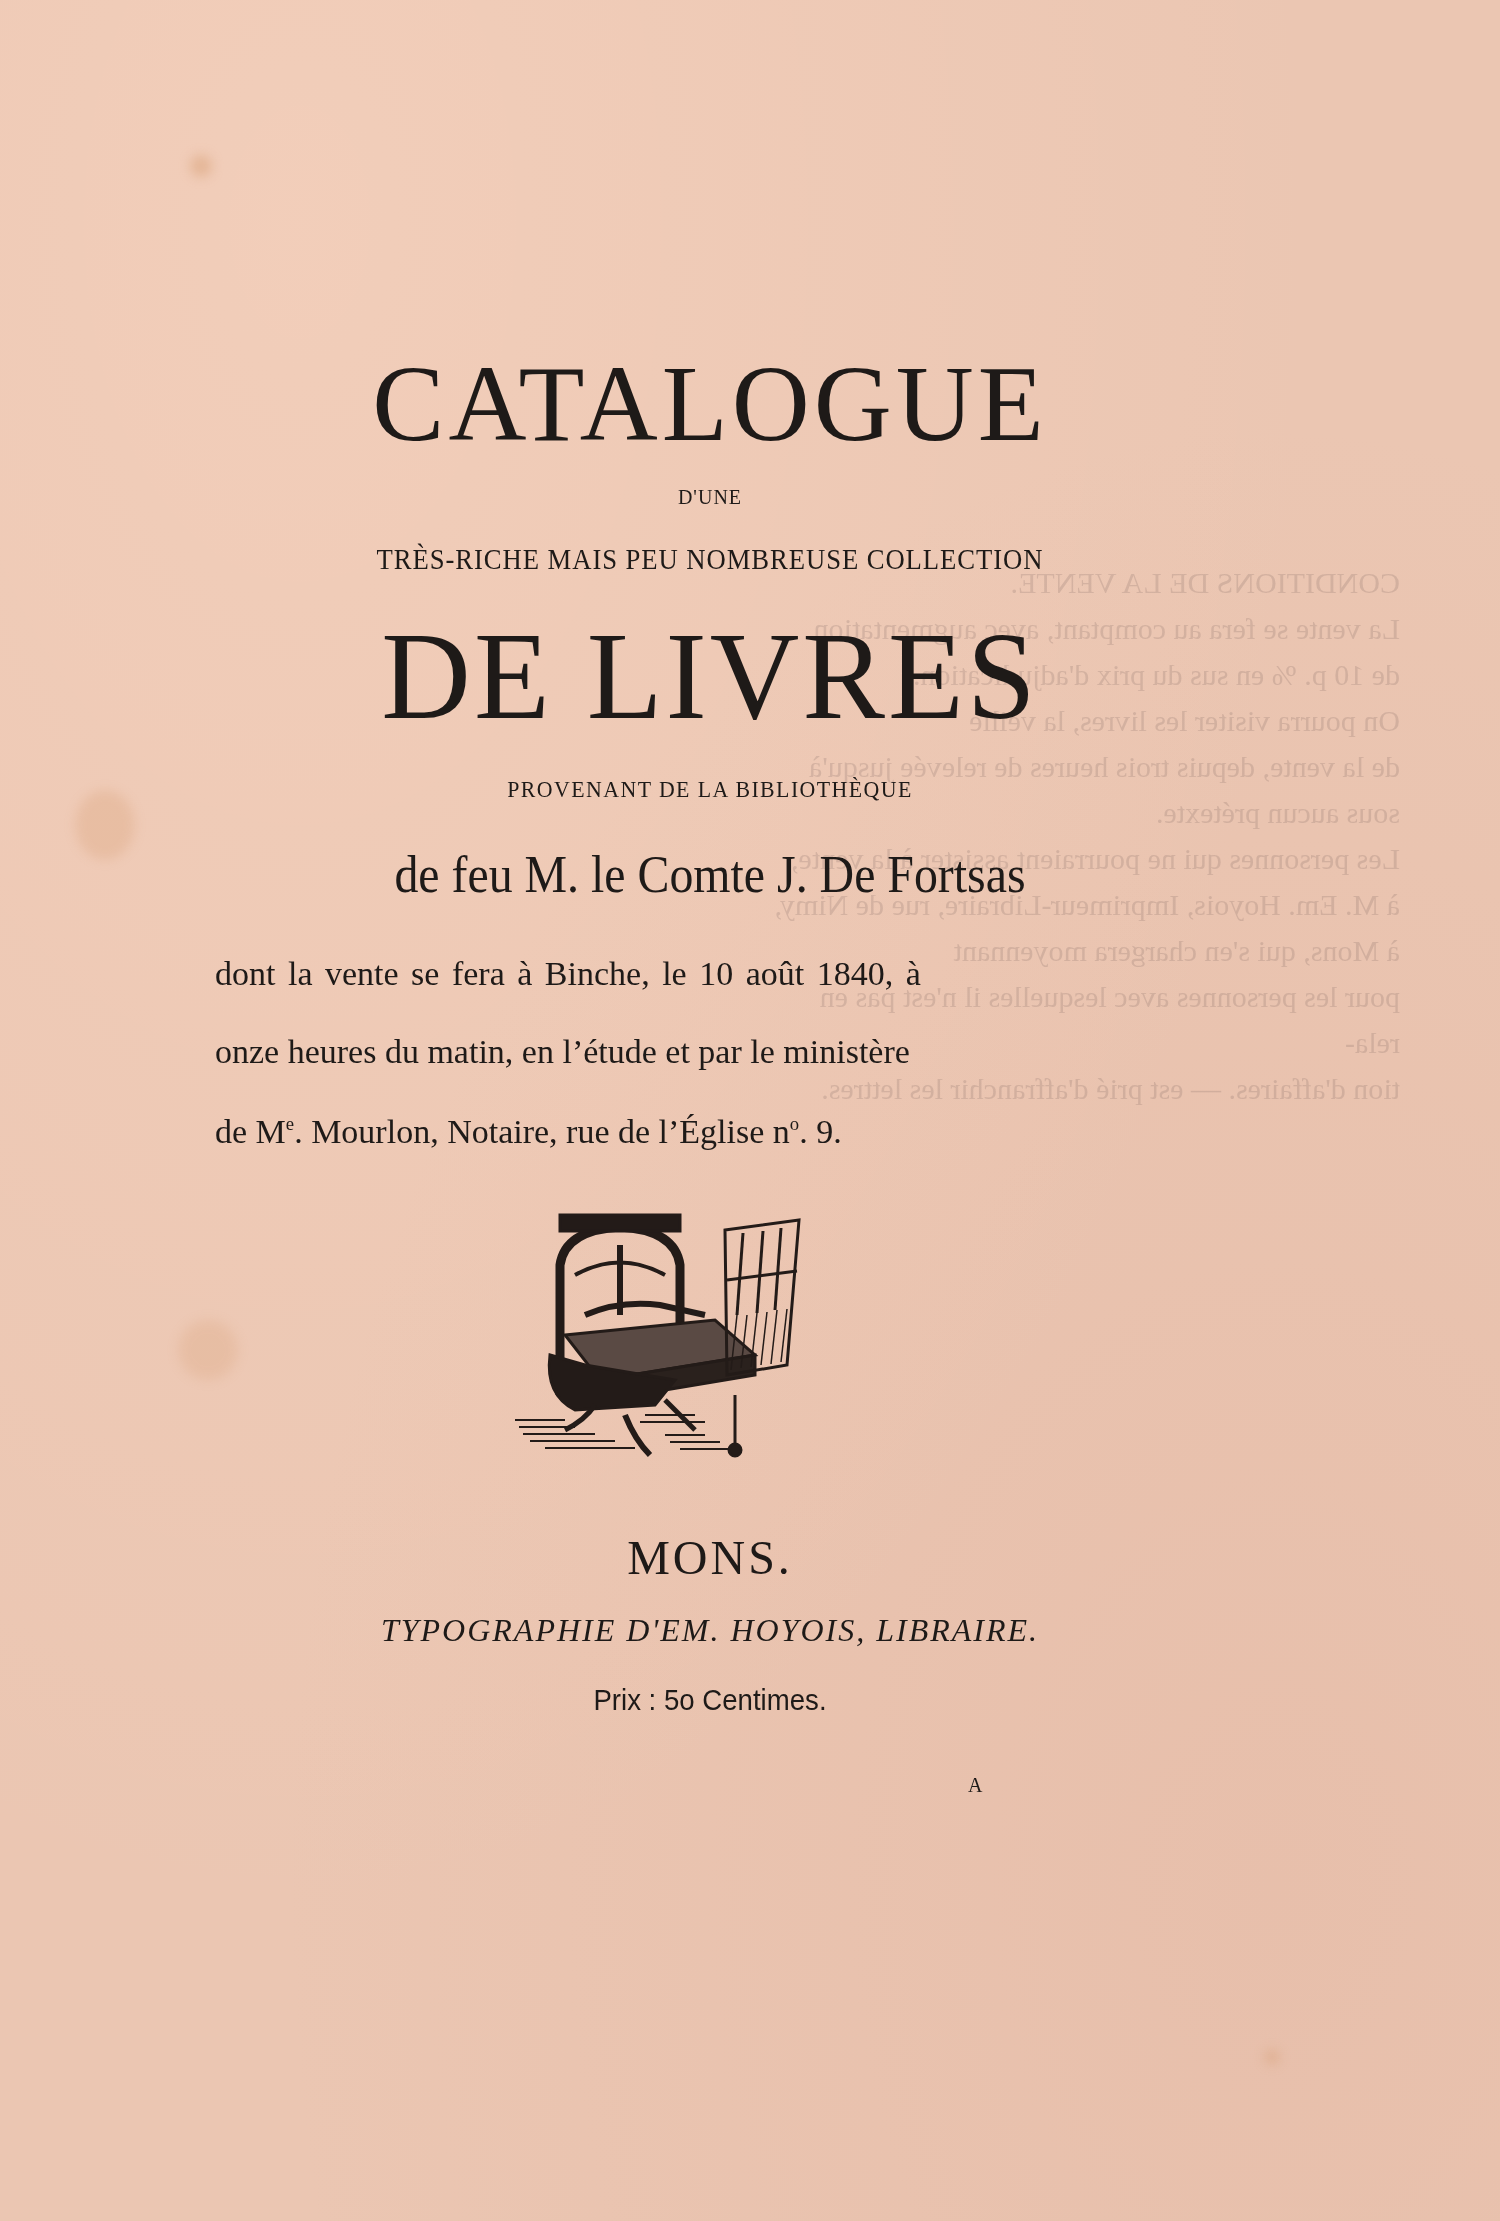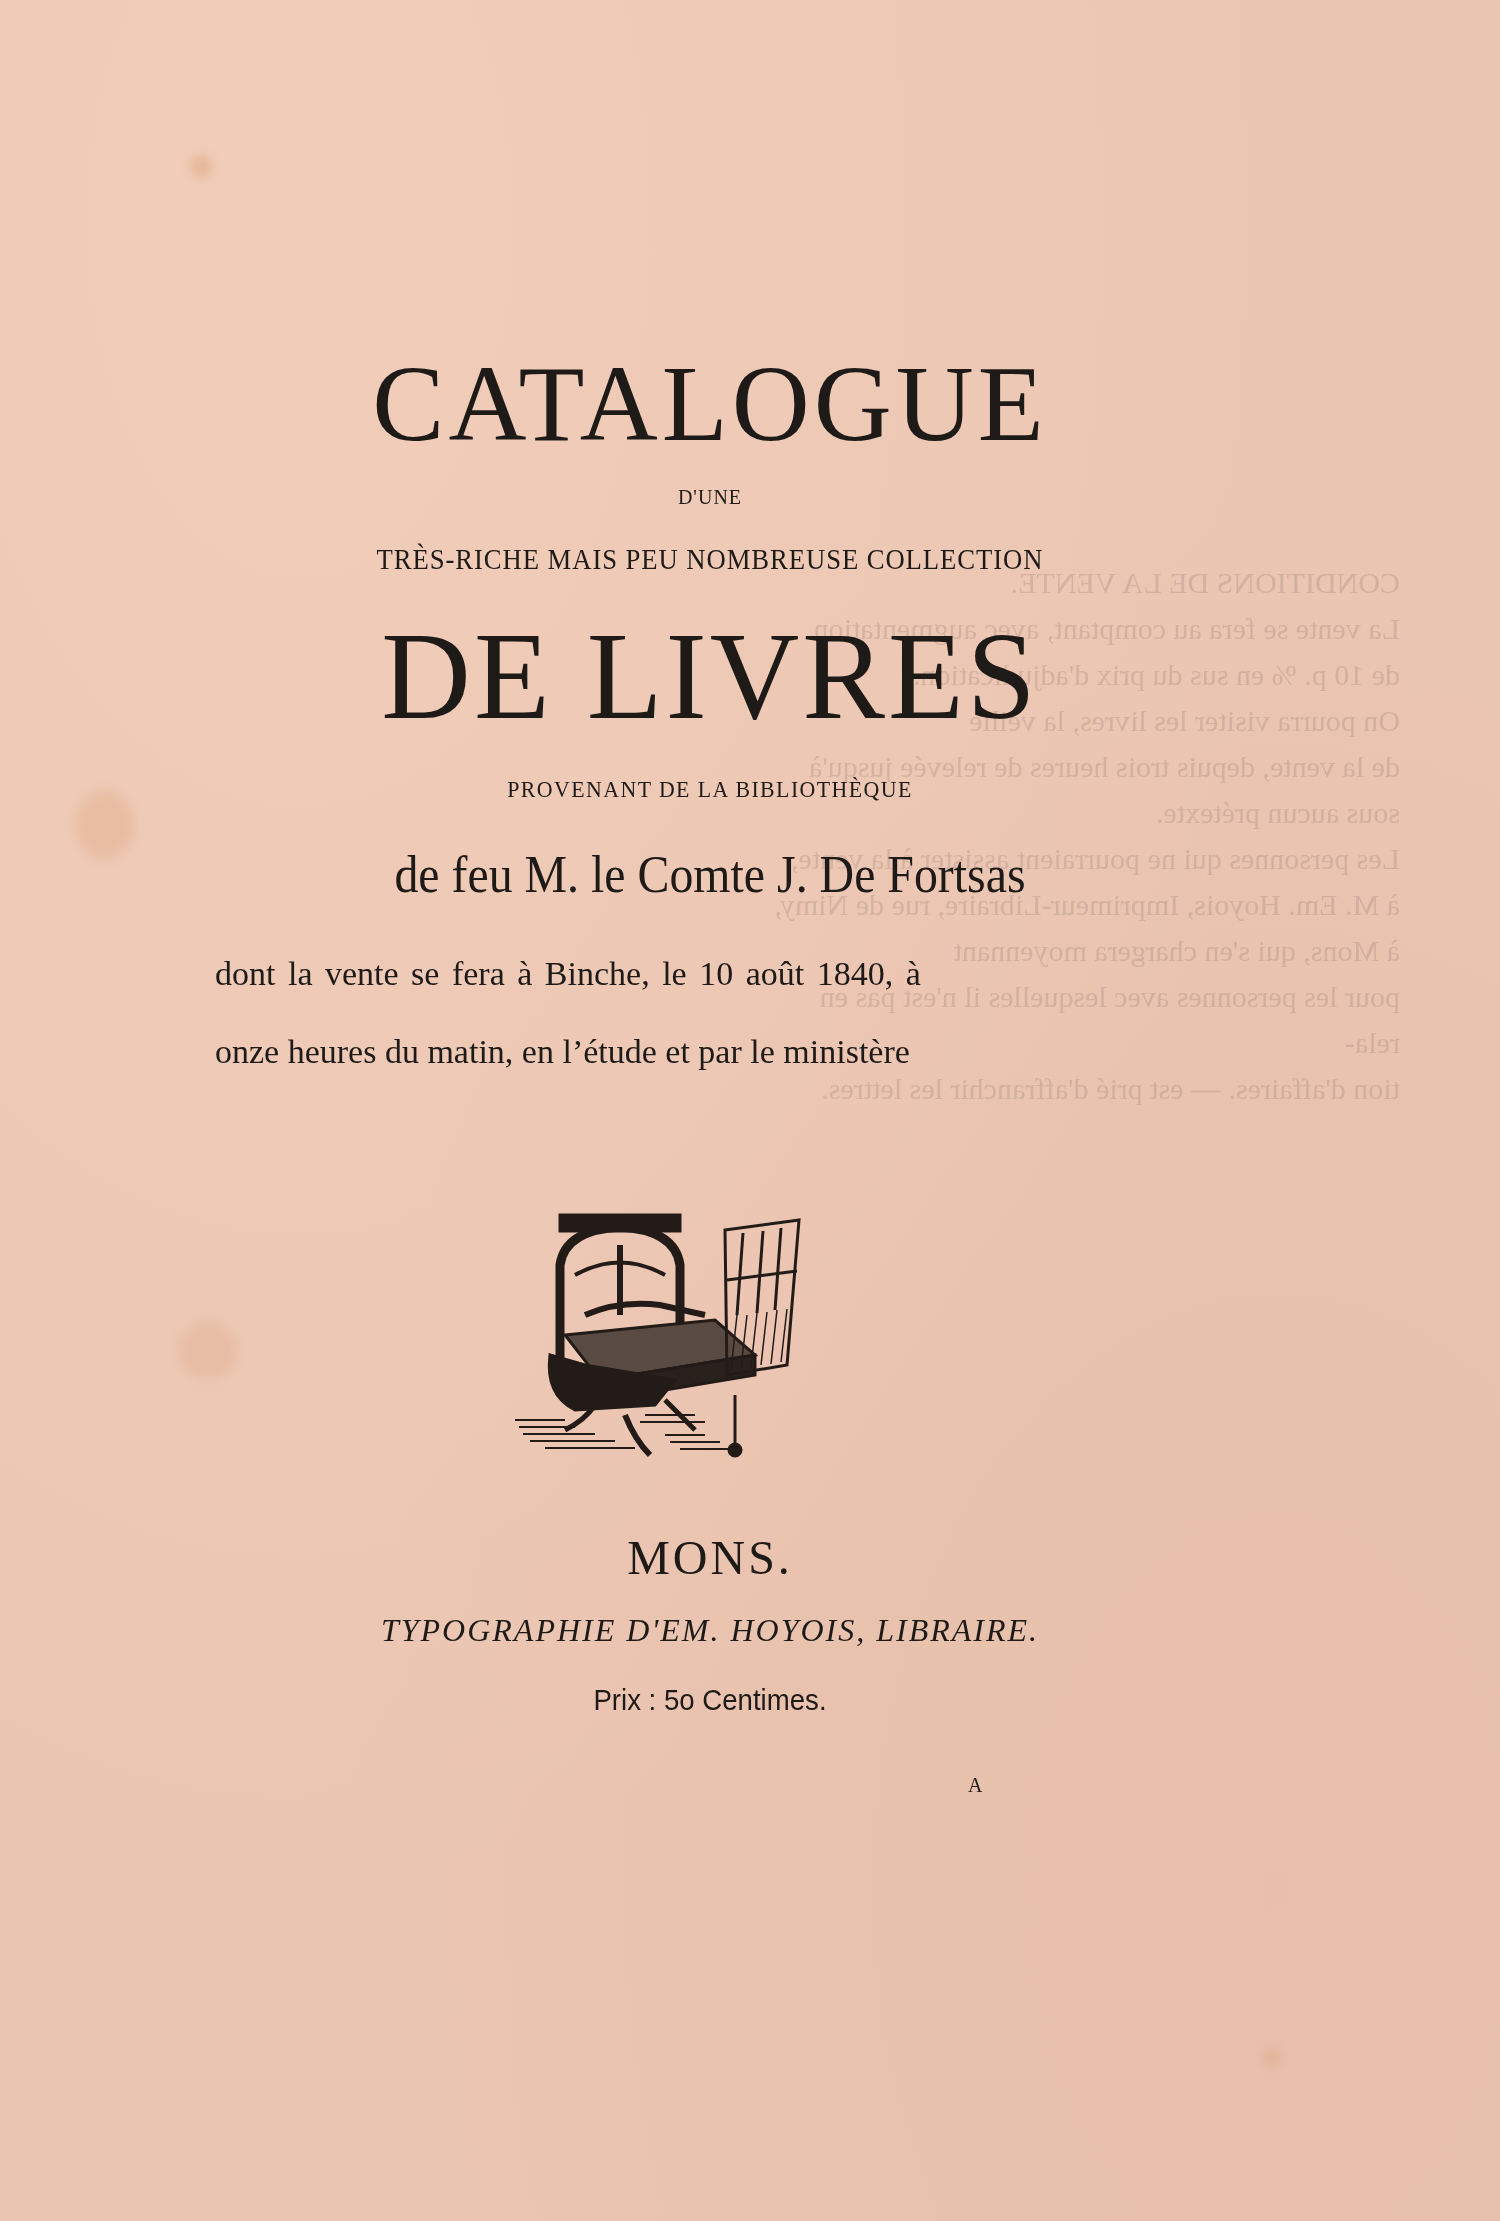--- a/index.html
+++ b/index.html
@@ -66,20 +66,21 @@
 
   <div class="block title-catalogue">CATALOGUE</div>
   <div class="block dune">D'UNE</div>
   <div class="block tres">TRÈS-RICHE MAIS PEU NOMBREUSE COLLECTION</div>
   <div class="block livres">DE LIVRES</div>
   <div class="block provenant">PROVENANT DE LA BIBLIOTHÈQUE</div>
   <div class="block comte">de feu M. le Comte J. De Fortsas</div>
 
   <div class="body-text line1">dont la vente se fera à Binche, le 10 août 1840, à</div>
   <div class="body-text line2">onze heures du matin, en l’étude et par le ministère</div>
+  <div class="body-text line3"><span>de M</span><sup>e</sup><span>. Mourlon, Notaire, rue de l’Église n</span><sup>o</sup><span>. 9.</span></div>
 
   <svg class="press" viewBox="0 0 310 255">
     <g fill="none" stroke="#231b18" stroke-width="3">
 
       <path d="M55 190 L55 60 Q60 25 115 22 Q170 25 175 60 L175 150" stroke-width="9"></path>
       <path d="M70 70 Q115 45 160 70" stroke-width="4"></path>
       <rect x="55" y="10" width="120" height="16" fill="#231b18"></rect>
 
       <line x1="115" y1="40" x2="115" y2="110" stroke-width="6"></line>
       <path d="M80 110 Q115 95 155 100 L200 110" stroke-width="6"></path>

